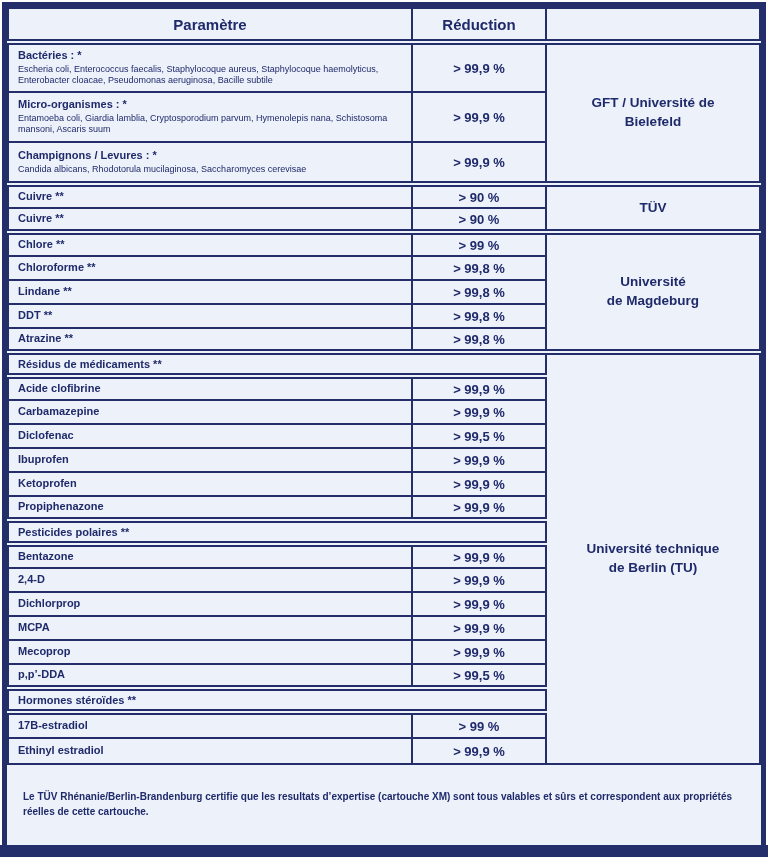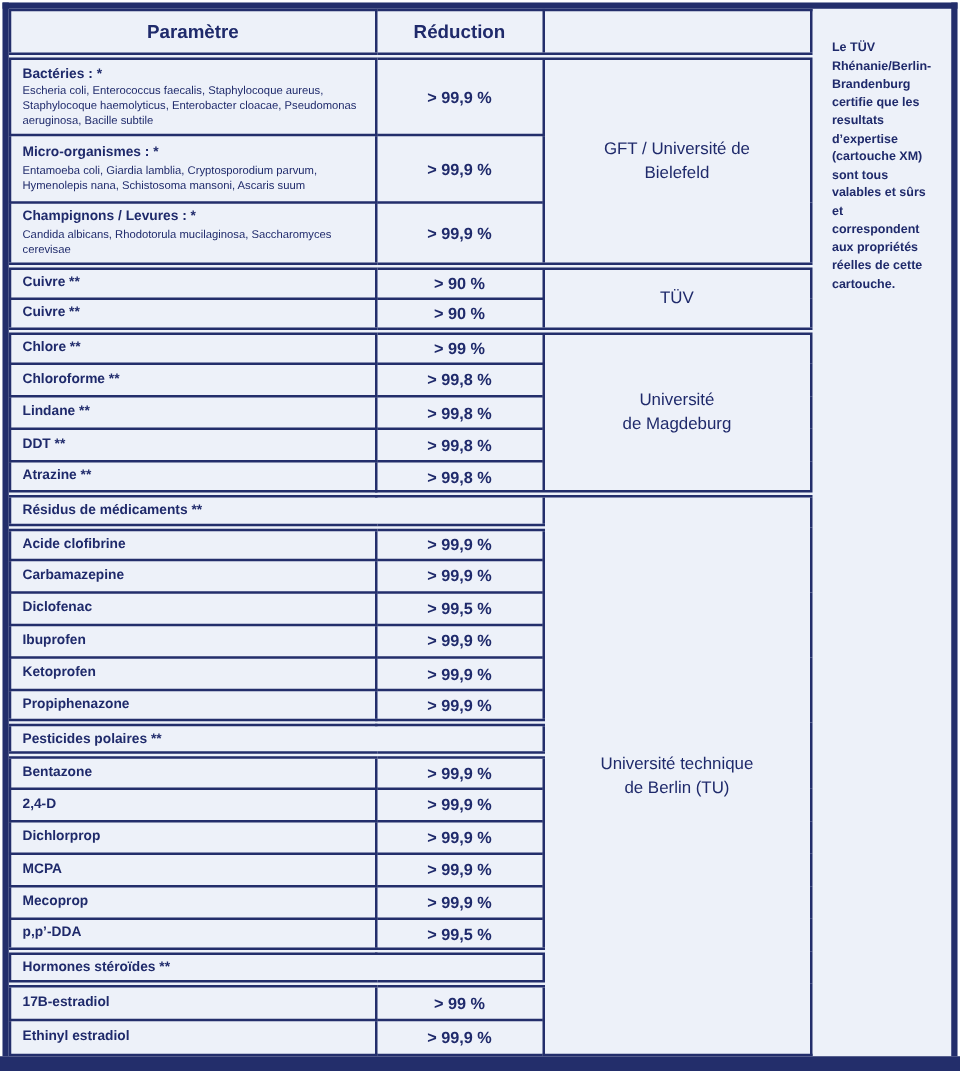--- a/index.html
+++ b/index.html
@@ -1,33 +1,33 @@
 <!DOCTYPE html>
 <html><head>
 <meta charset="utf-8">
 <style>
   html,body{margin:0;padding:0;background:#ffffff;}
   body{width:768px;font-family:"Liberation Sans",sans-serif;-webkit-font-smoothing:antialiased;}
   .page{box-sizing:border-box;width:768px;height:857px;display:flex;flex-direction:column;background:#ffffff;}
   .frame{box-sizing:border-box;margin:2px 2px 0 2px;border:5px solid #232e6b;border-bottom:none;
-         background:#edf1f9;flex:1;display:flex;flex-direction:row;overflow:hidden;justify-content:center;}
+         background:#edf1f9;flex:1;display:flex;flex-direction:column;overflow:hidden;justify-content:center;}
   .bottom-bar{height:12px;background:#232e6b;width:100%;}
 
   table.results{width:100%;border-collapse:collapse;table-layout:fixed;color:#1f2a6b;}
   table.results col.c-param{width:auto;}
   table.results col.c-red{width:134px;}
   table.results col.c-inst{width:214px;}
   table.results td, table.results th{border:2px solid #232e6b;vertical-align:middle;box-sizing:border-box;}
   tr.sec > td, tr.sec > th{border-top:6px double #232e6b;}
 
   th.hdr{height:34px;font-size:15px;font-weight:bold;text-align:center;padding:2px;}
   td.param{padding:2px 8px 2px 9px;font-size:11px;font-weight:bold;text-align:left;line-height:1.25;}
   td.param .species{display:block;font-size:9px;font-weight:normal;line-height:1.3;margin-top:1px;}
   td.red{font-size:13px;font-weight:bold;text-align:center;padding:1px 2px;}
-  td.inst{font-size:13.5px;font-weight:normal;text-align:center;white-space:pre-line;line-height:1.4;padding:2px 6px;}
+  td.inst{font-size:13.5px;font-weight:bold;text-align:center;white-space:pre-line;line-height:1.4;padding:2px 6px;}
   td.grouplbl{padding:2px 8px 2px 9px;font-size:11px;font-weight:bold;text-align:left;}
 
   tr.h-std{height:24px;}
   tr.h-bio1{height:50px;}
   tr.h-bio2{height:50px;}
   tr.h-bio3{height:42px;}
   tr.h-lbl{height:24px;}
   tr.h-est{height:26px;}
 
   .footnotes{flex:1;padding:13px 16px 6px 16px;color:#1f2a6b;font-size:10px;font-weight:bold;line-height:1.45;}

